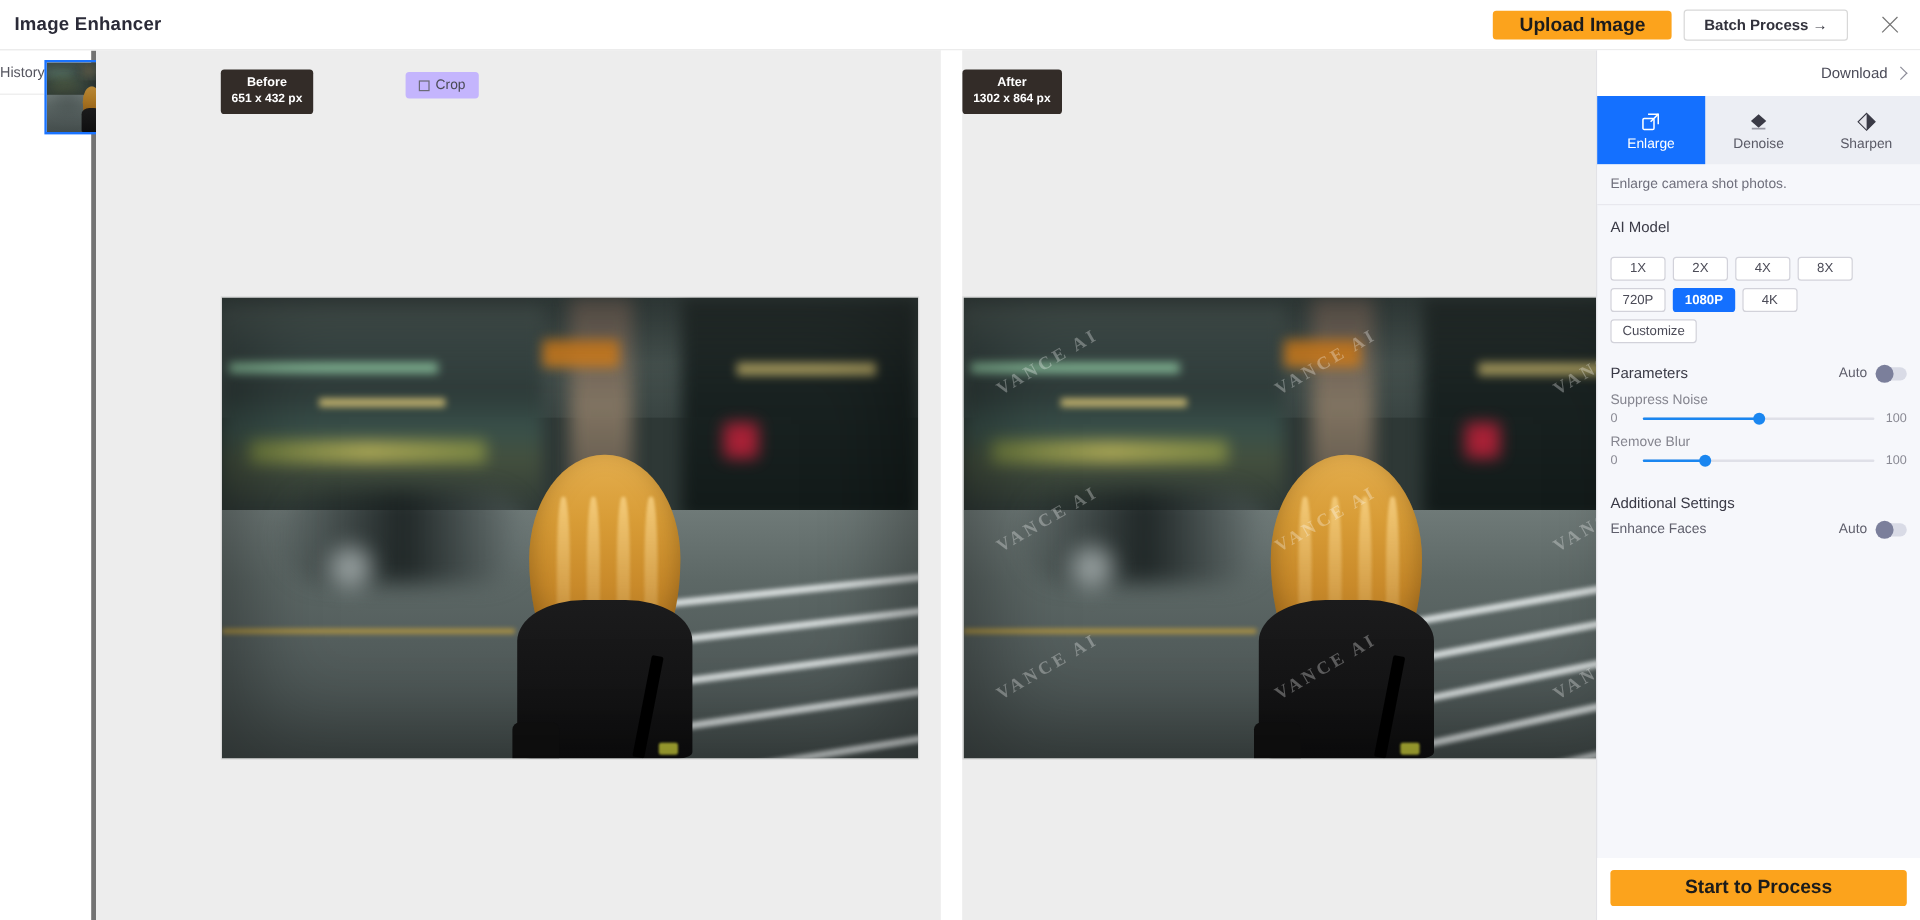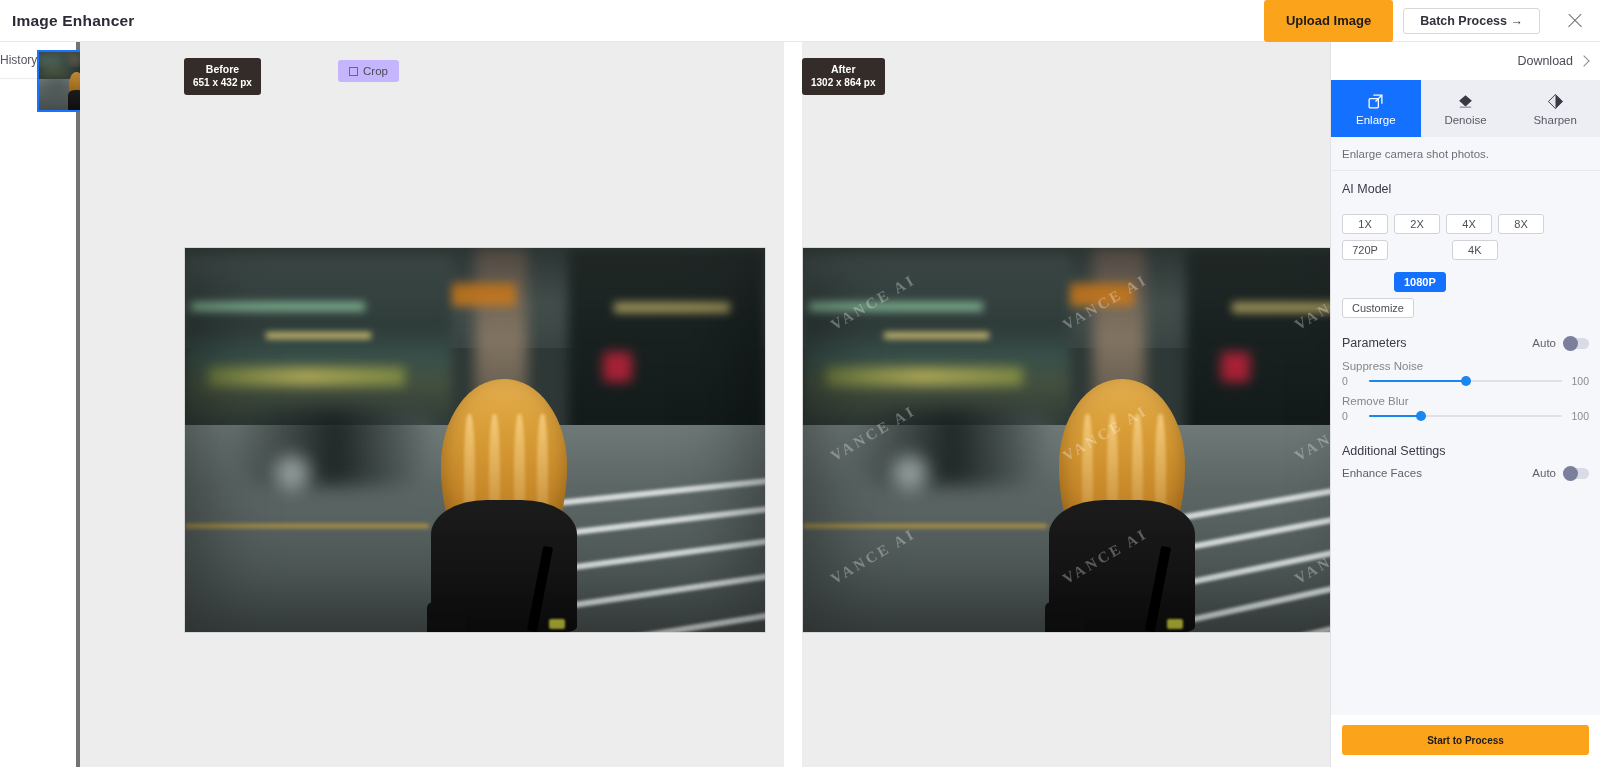--- a/index.html
+++ b/index.html
@@ -19,22 +19,22 @@
   }
   .app-title {
     font-size: 15.5px; font-weight: bold; color: #2b2b38;
     margin-left: 12px; letter-spacing: .2px;
   }
   .topbar-right {
     position: absolute; right: 0; top: 0; height: 42px;
     display: flex; align-items: center; gap: 10px; padding-right: 14px;
   }
   .btn-upload {
-    background: #fca31c; color: #1c1c1c; font-size: 13px; font-weight: bold;
-    border: none; border-radius: 3px; height: 42px; padding: 0 22px;
+    background: #fca31c; color: #1c1c1c; font-size: 16px; font-weight: bold;
+    border: none; border-radius: 3px; height: 24px; padding: 0 22px;
     cursor: pointer; line-height: 26px;
   }
   .btn-batch {
     background: #fff; color: #32323c; font-size: 12.5px; font-weight: bold;
     border: 1px solid #d8d8d8; border-radius: 3px; height: 26px; padding: 0 16px;
     cursor: pointer; line-height: 24px;
   }
   .close-x {
     width: 22px; height: 22px; margin-left: 14px; cursor: pointer;
     position: relative; opacity: .75;
@@ -274,21 +274,21 @@
     background: linear-gradient(120deg,#2a333c,#47525d);
     clip-path: polygon(0 100%, 22% 26%, 44% 70%, 64% 18%, 100% 100%);
   }
 
   .chips { padding: 11px 11px 0; display: flex; flex-wrap: wrap; gap: 6px; }
   .chip {
     min-width: 46px; height: 20px; border: 1px solid #d2d2da; border-radius: 3px;
     background: #fff; font-size: 11px; color: #4c4c58; cursor: pointer;
     display: flex; align-items: center; justify-content: center; padding: 0 9px;
   }
-  .chip.active { background: #1470ff; border-color: #1470ff; color: #fff; font-weight: bold; margin-top: 32px; }
+  .chip.active { background: #1470ff; border-color: #1470ff; color: #fff; font-weight: bold; }
   .chips.row2 { padding-top: 6px; }
   .chips.row3 { padding-top: 6px; padding-bottom: 2px; }
 
   .param-head {
     display: flex; align-items: center; justify-content: space-between;
     padding: 16px 11px 6px;
   }
   .param-title { font-size: 12.5px; color: #3a3a46; }
   .auto-wrap { display: flex; align-items: center; gap: 7px; }
   .auto-label { font-size: 11.5px; color: #5f5f6c; }
@@ -318,21 +318,21 @@
   .addl-row {
     display: flex; align-items: center; justify-content: space-between;
     padding: 3px 11px 0;
   }
   .addl-label { font-size: 11.5px; color: #5f5f6c; }
 
   .panel-spacer { flex: 1; }
   .start-wrap { padding: 10px 11px 12px; background: #fff; }
   .btn-start {
     width: 100%; height: 30px; background: #fca31c; border: none; border-radius: 3px;
-    font-size: 10px; font-weight: bold; color: #1b1b1b; cursor: pointer;
+    font-size: 16px; font-weight: bold; color: #1b1b1b; cursor: pointer;
   }
 </style>
 </head>
 <body>
 
 <div class="app">
 
   <div class="topbar">
     <div class="app-title">Image Enhancer</div>
     <div class="topbar-right">

